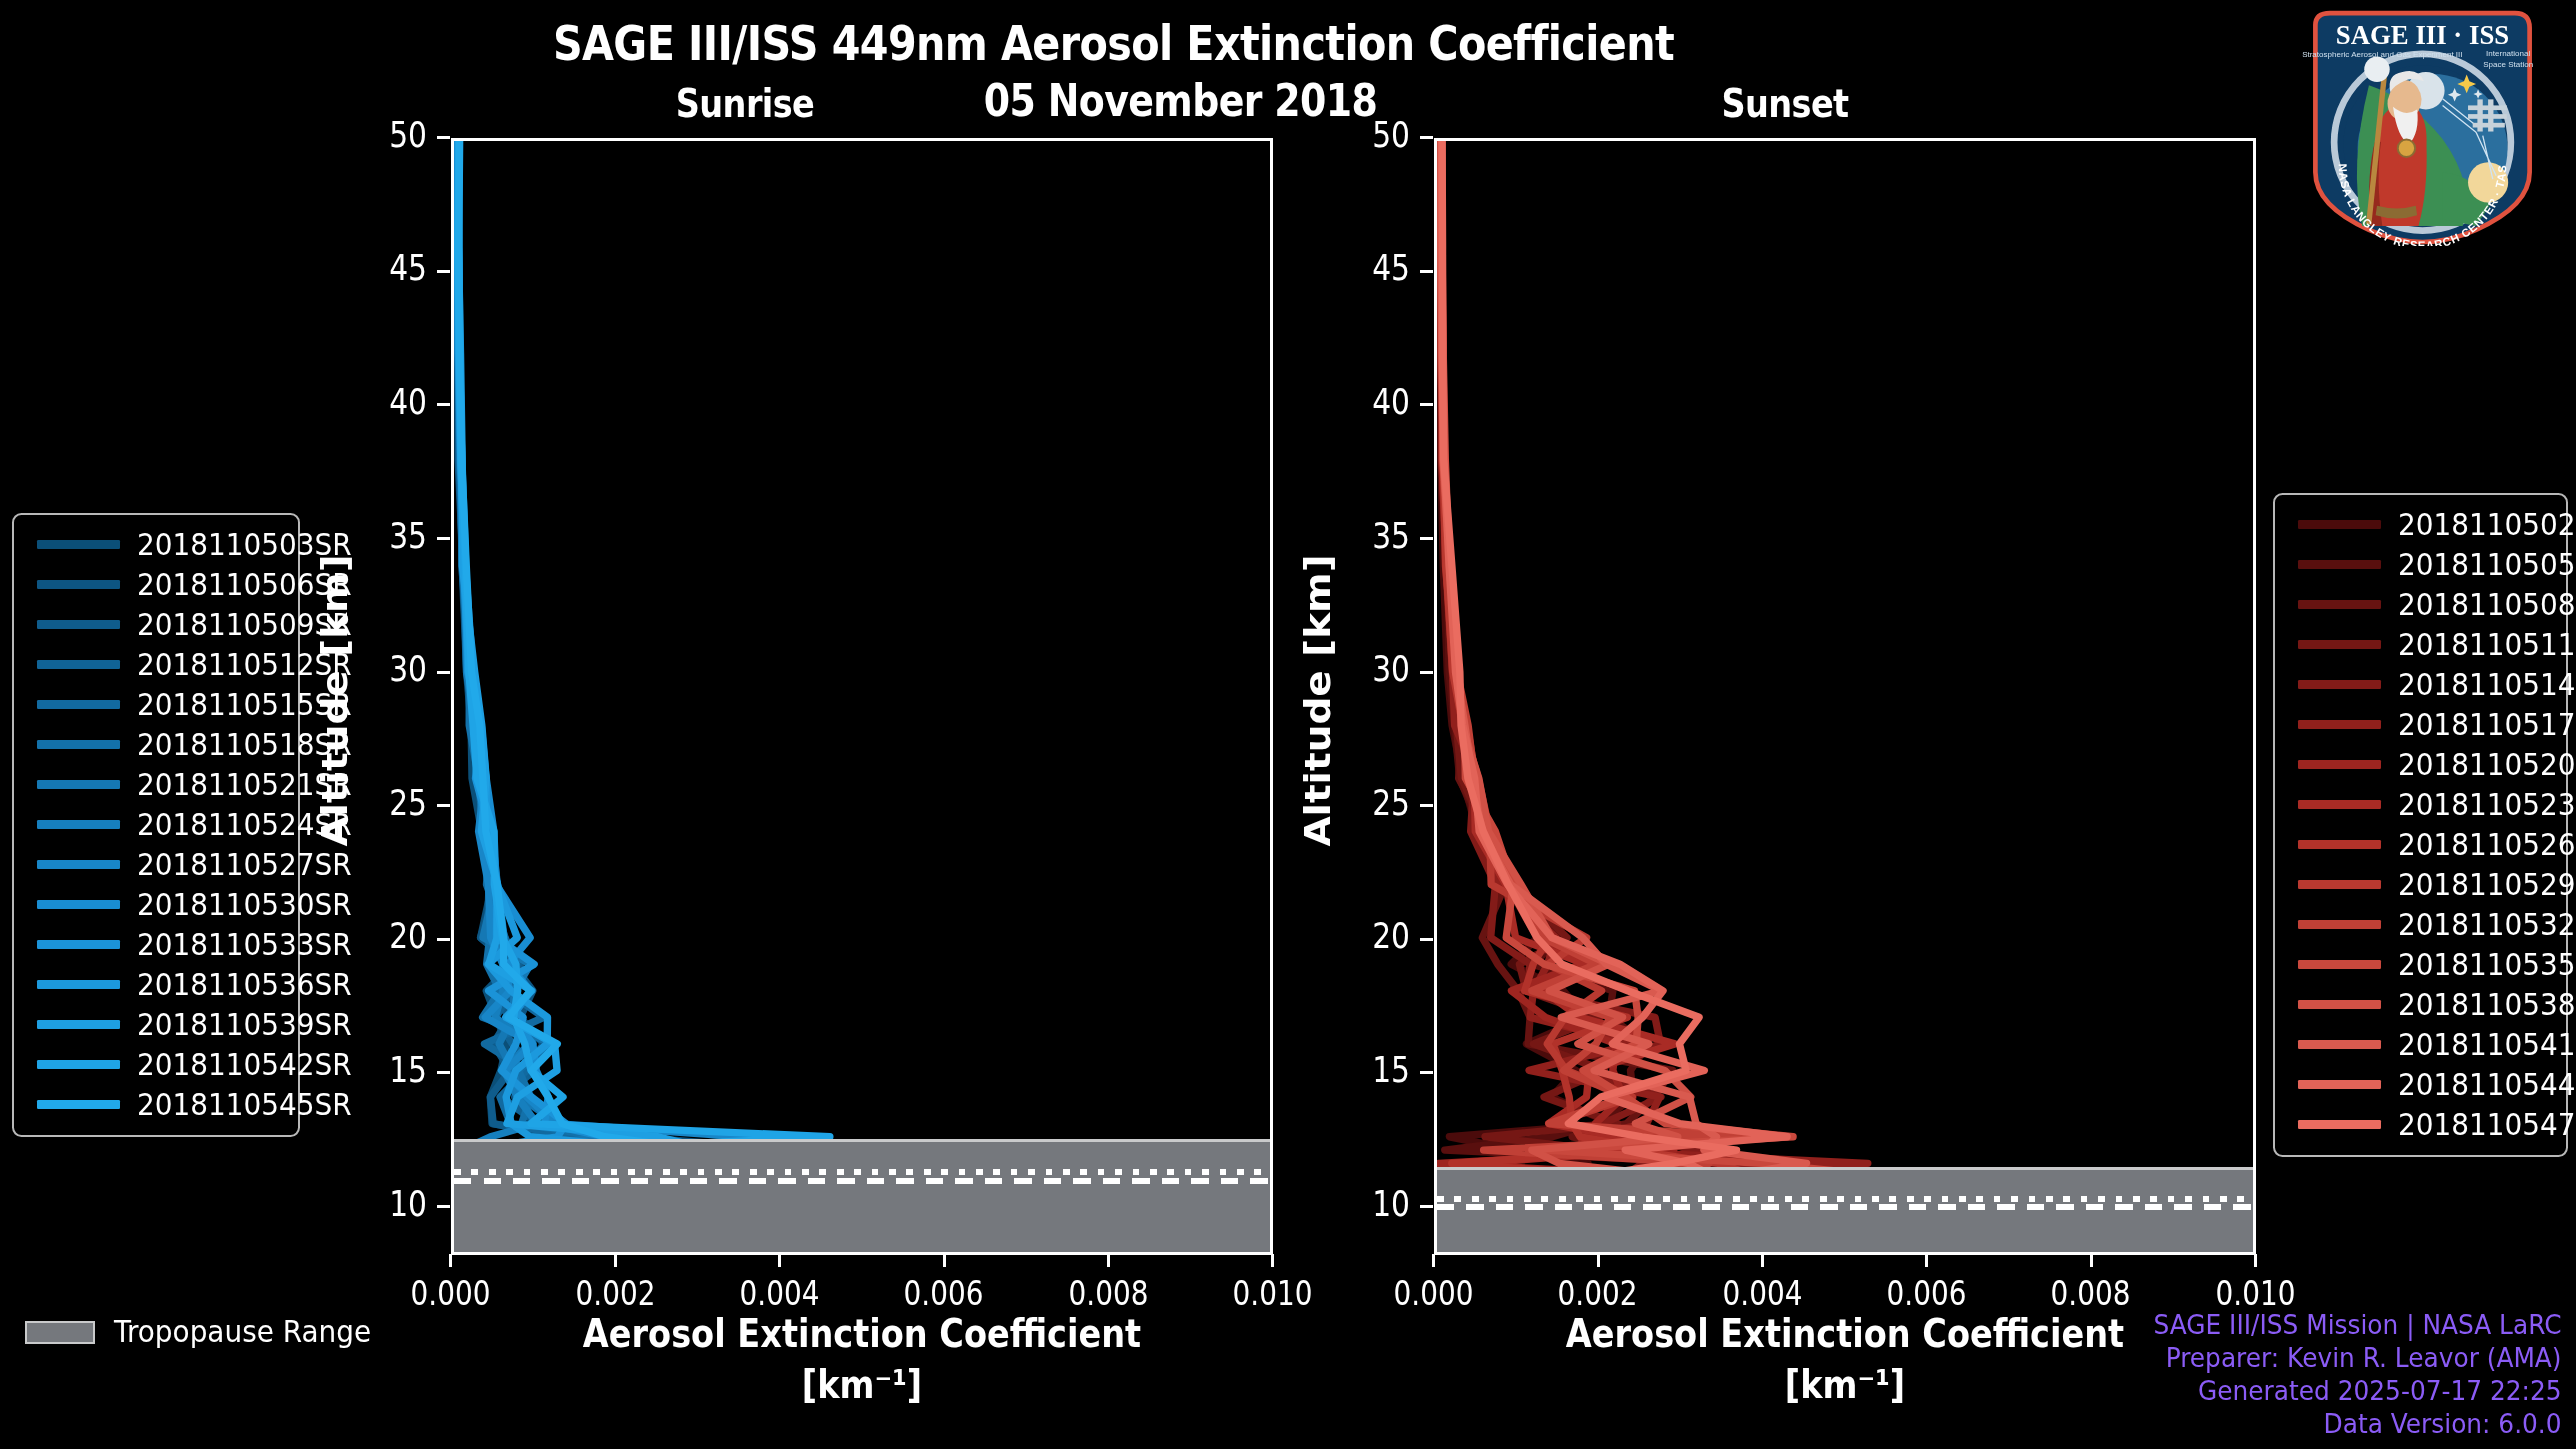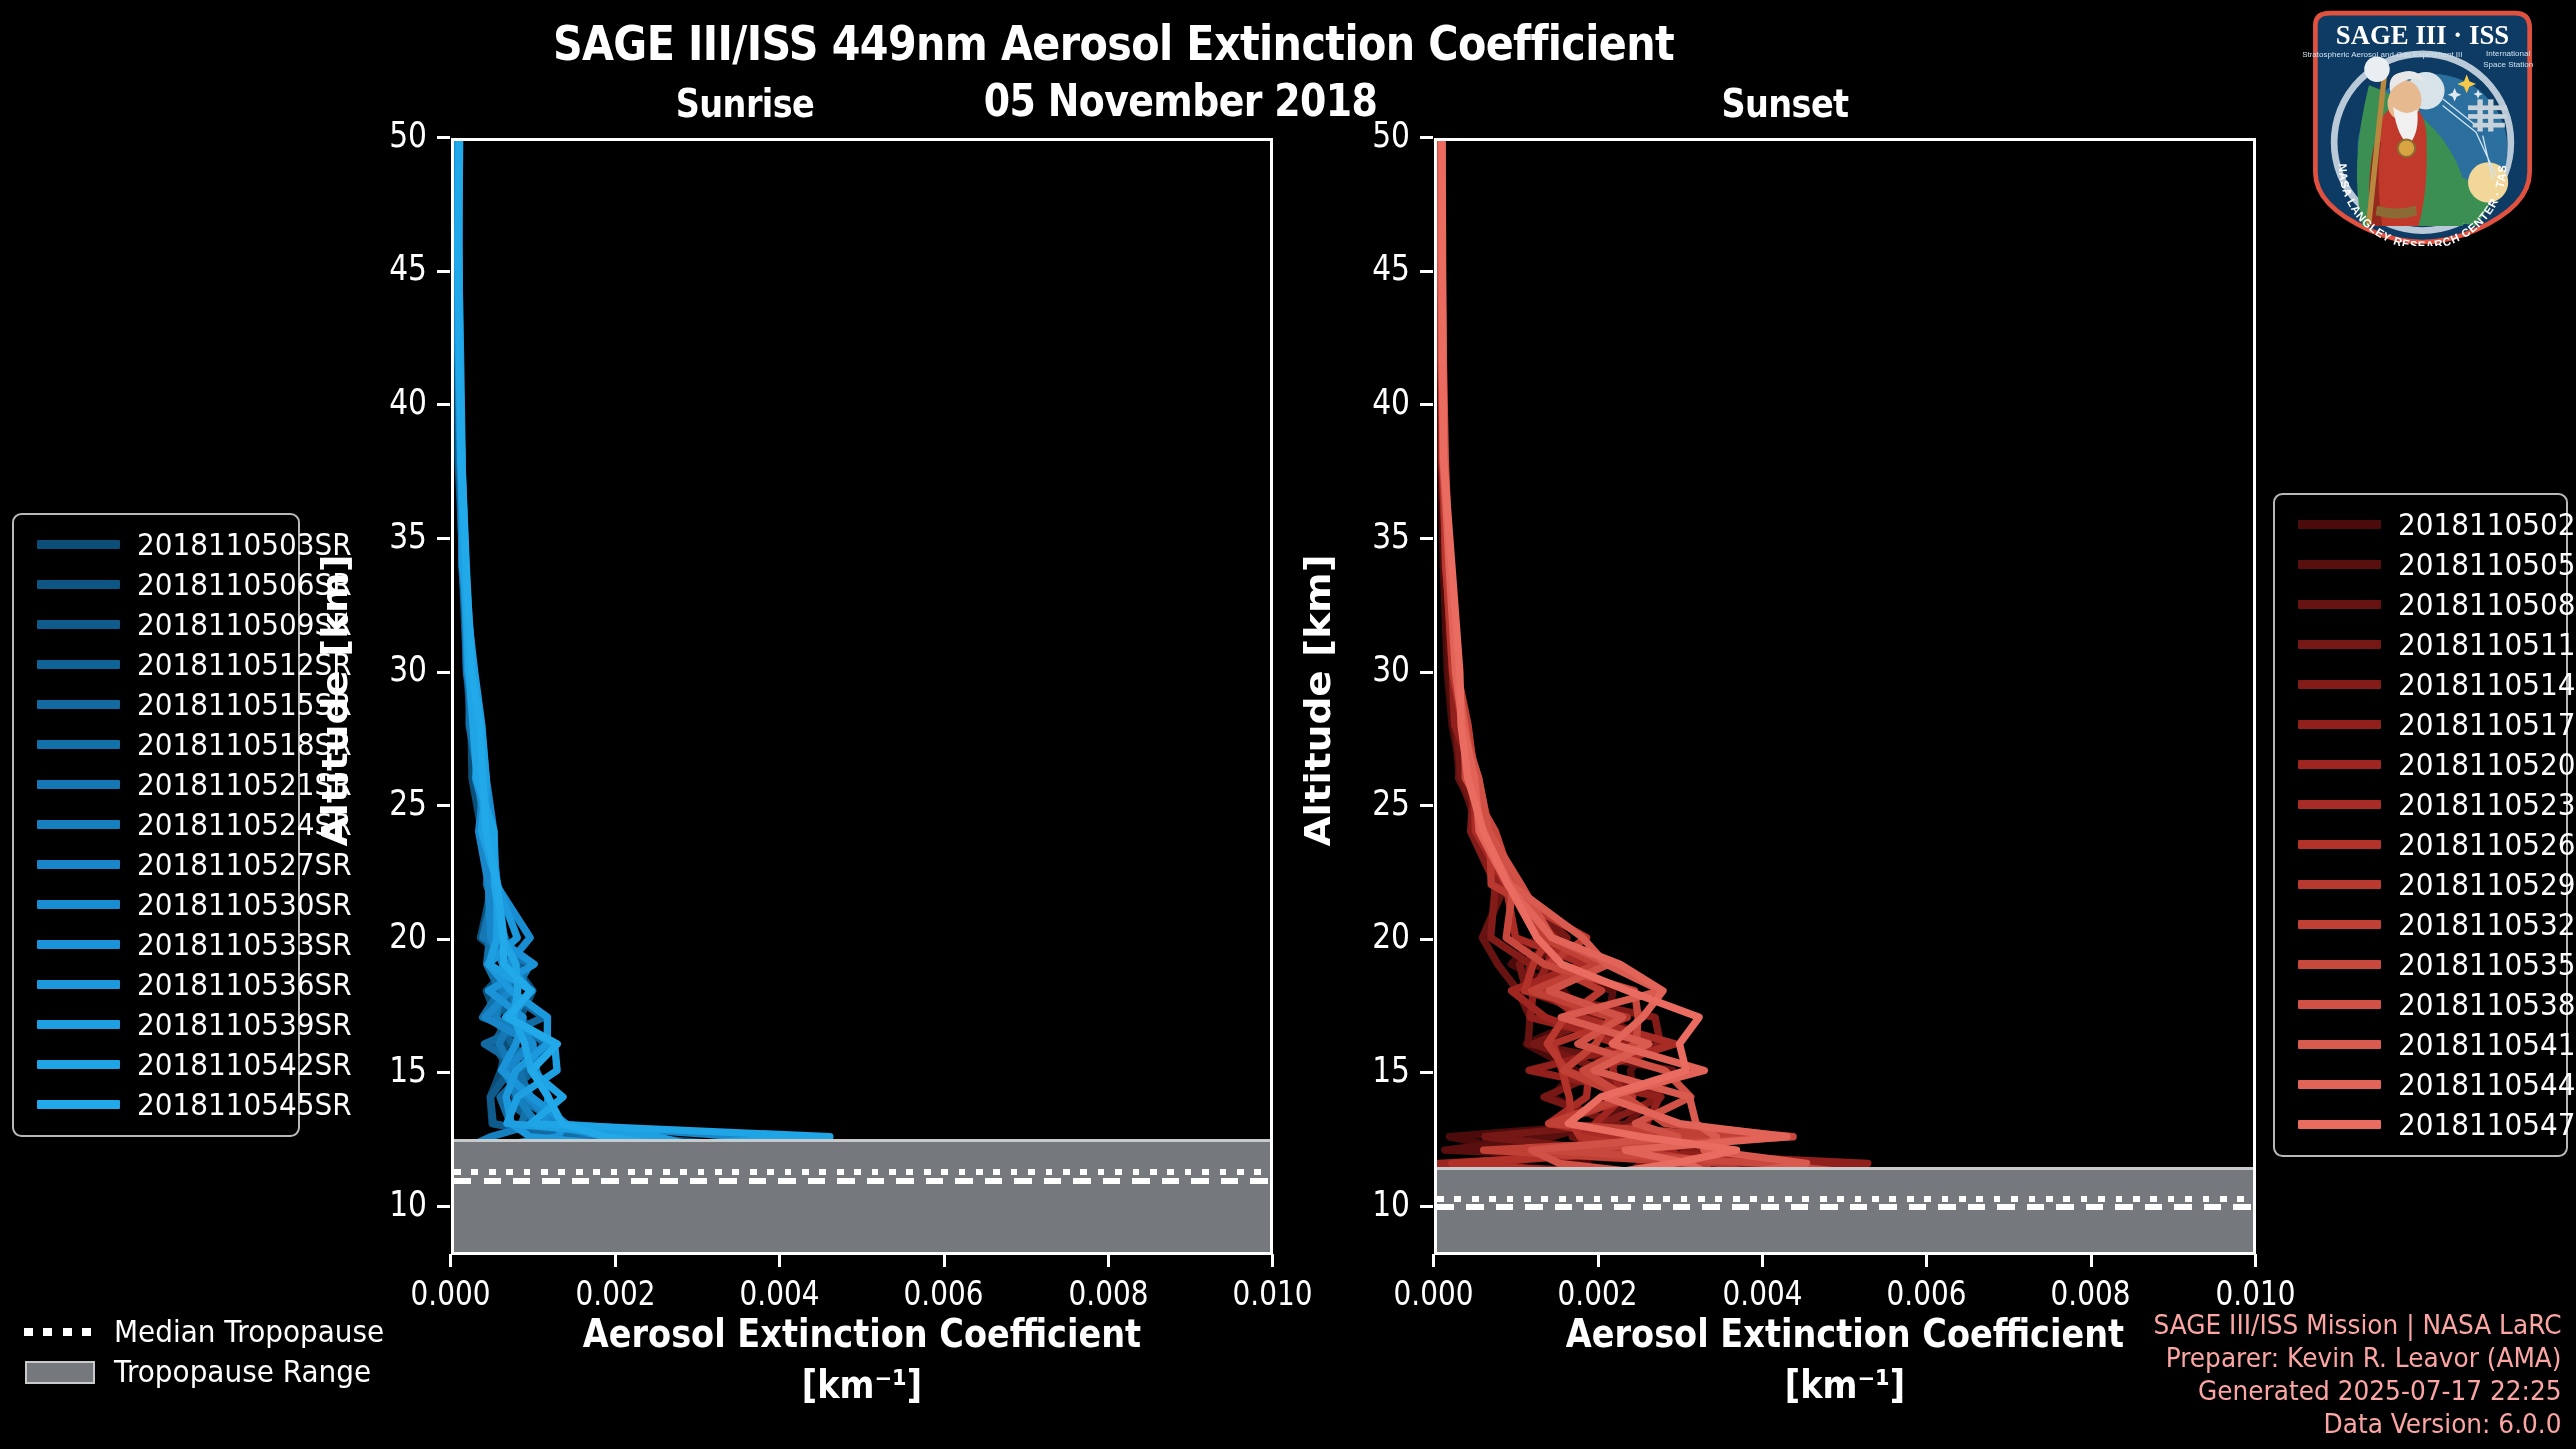--- a/index.html
+++ b/index.html
@@ -46,21 +46,21 @@
   .tlrow{display:flex;align-items:center;height:40px;}
   .tlsw{width:74px;height:40px;flex:0 0 74px;margin-right:16px;position:relative;}
   .tlsw .dash{position:absolute;top:17px;left:0;right:0;height:8px;
       background:repeating-linear-gradient(to right,#fff 0 24px,transparent 24px 36px);}
   .tlsw .dot{position:absolute;top:17px;left:0;right:0;height:8px;
       background:repeating-linear-gradient(to right,#fff 0 8.7px,transparent 8.7px 19.5px);}
   .tlsw .box{position:absolute;top:10px;left:1.3px;width:70px;height:23px;background:#75787d;border:2px solid #c9cacb;box-sizing:border-box;}
   .tltext{color:#fff;font-size:31px;font-family:"DejaVu Sans",sans-serif;
           transform:scaleX(.9);transform-origin:left center;white-space:nowrap;}
 
-  #footer{position:absolute;right:14.8px;bottom:8px;text-align:right;color:#fca5a5;
+  #footer{position:absolute;right:14.8px;bottom:8px;text-align:right;color:#8b5cf6;
           font-size:27px;line-height:1.22;font-family:"DejaVu Sans",sans-serif;}
   #footer div{transform:scaleX(.92);transform-origin:right center;white-space:nowrap;}
 
   #logo{position:absolute;left:2275px;top:5.4px;width:295px;height:241px;}
   svg{display:block;}
 </style>
 </head>
 <body>
 
 <div id="root">
@@ -321,26 +321,20 @@
         <div class="legswatch" style="background: rgb(226, 99, 88);"></div>
         <div class="legtext">2018110544SS</div>
       </div>
       <div class="legrow">
         <div class="legswatch" style="background: rgb(234, 108, 96);"></div>
         <div class="legtext">2018110547SS</div>
       </div>
     </div>
 
   <div id="tropo-legend">
-      <div class="tlrow">
-        <div class="tlsw">
-          <div class="dot"></div>
-        </div>
-        <div class="tltext">Median Tropopause</div>
-      </div>
       <div class="tlrow">
         <div class="tlsw">
           <div class="box"></div>
         </div>
         <div class="tltext">Tropopause Range</div>
       </div>
     </div>
 
   <div id="footer">
     <div>SAGE III/ISS Mission | NASA LaRC</div>

